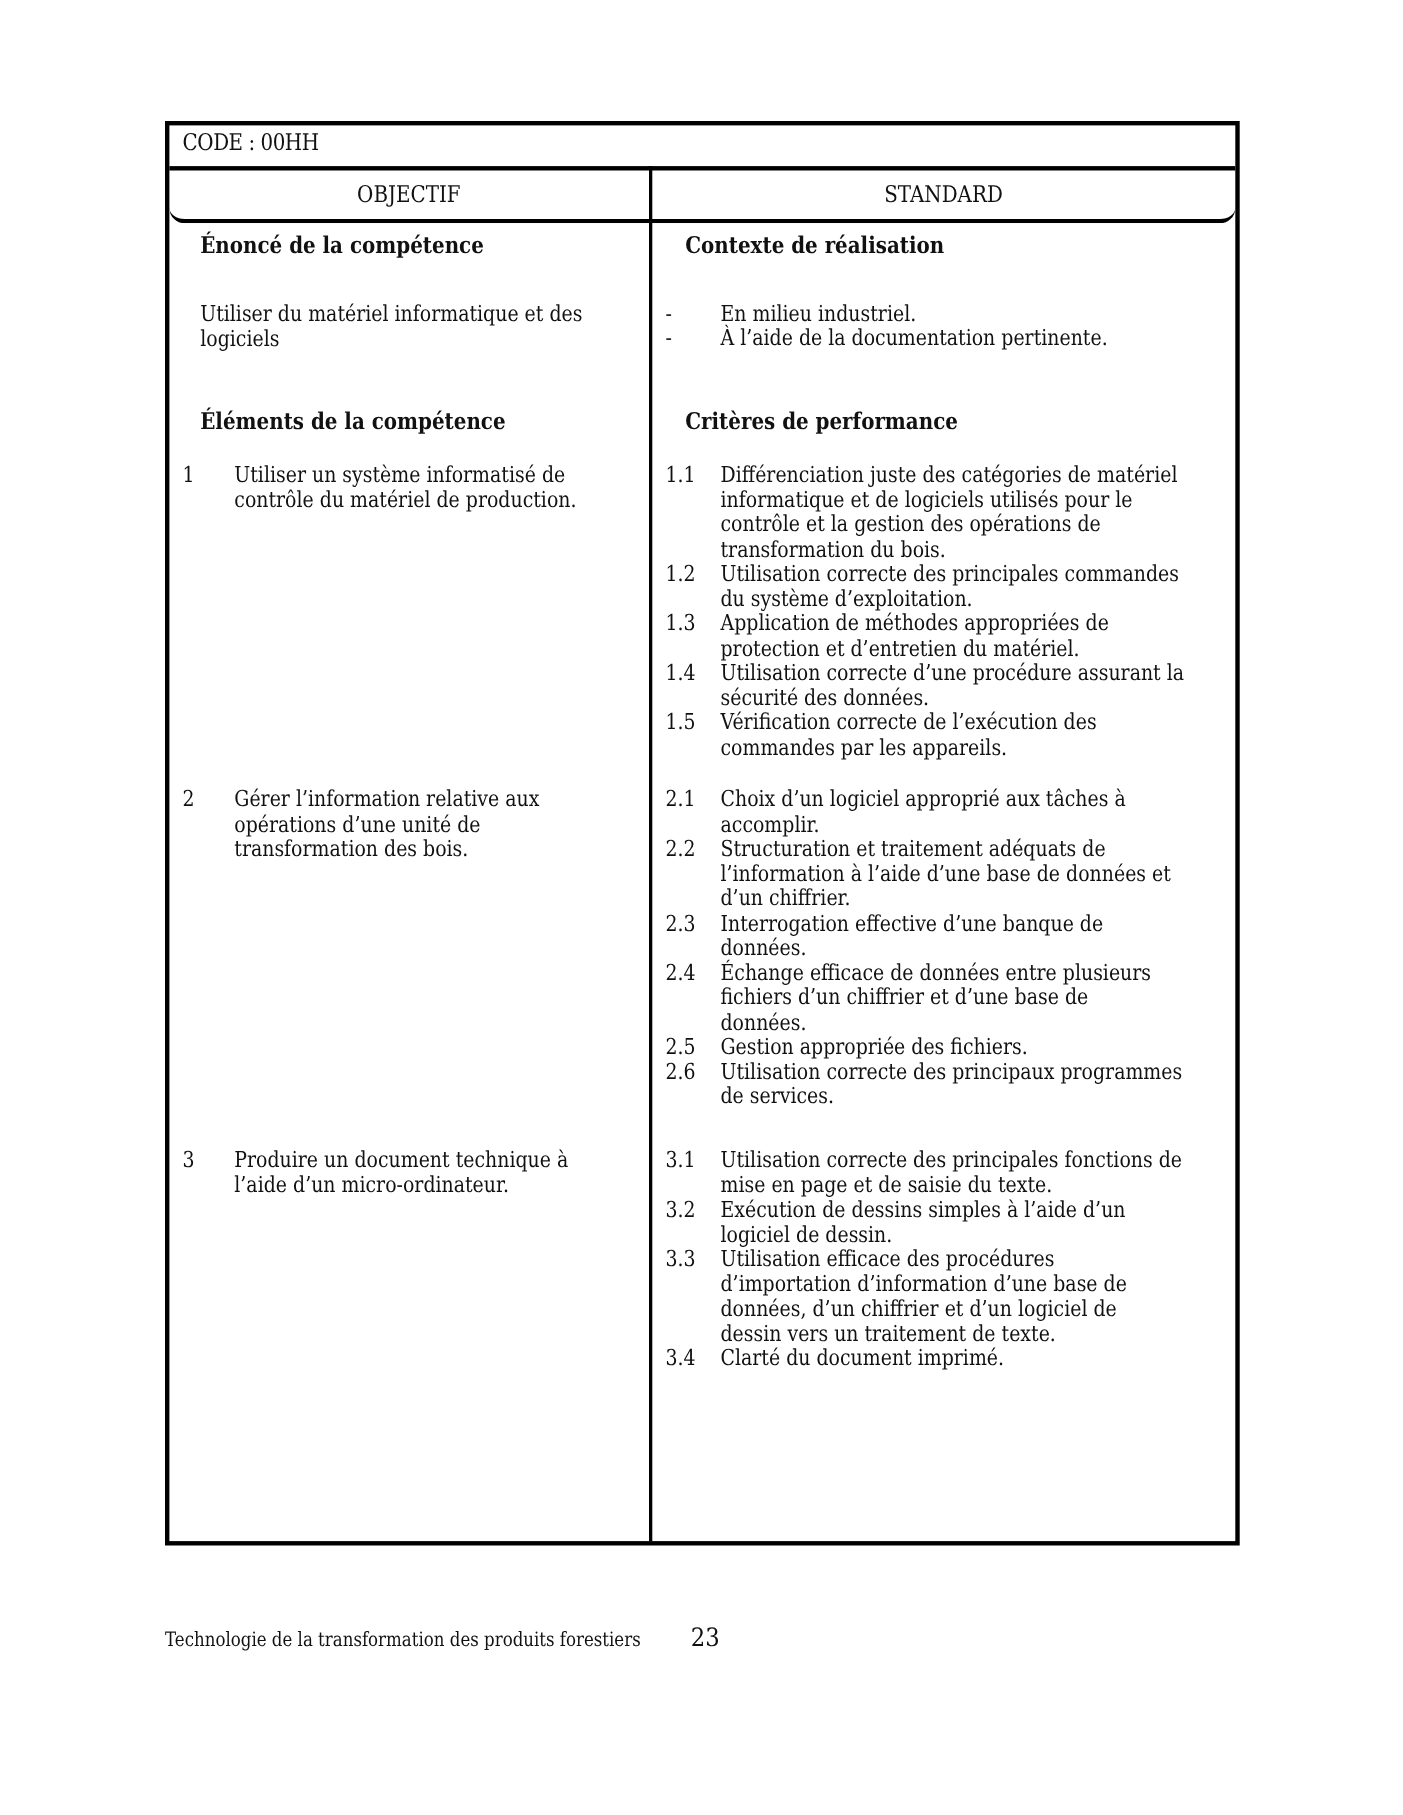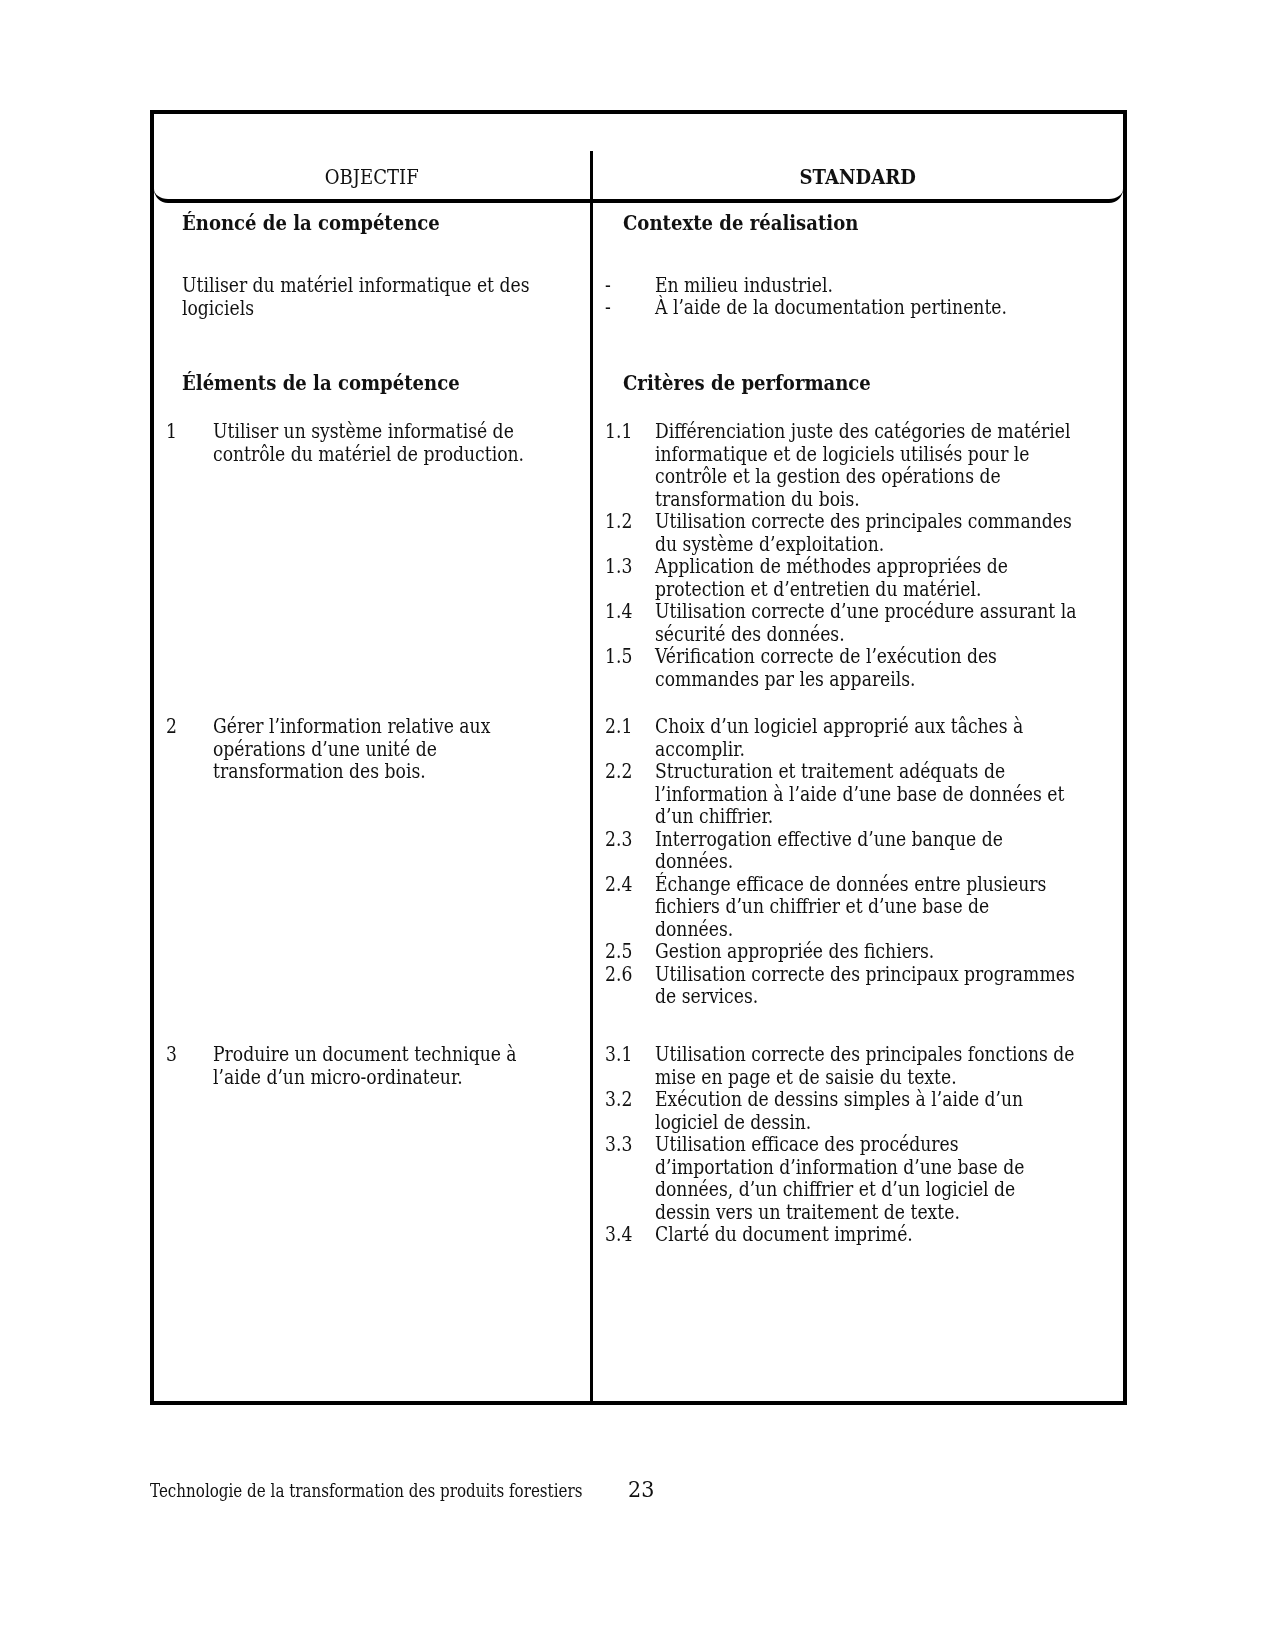--- a/index.html
+++ b/index.html
@@ -98,25 +98,28 @@
       font-size: 23px;
       white-space: nowrap;
       transform: scaleX(0.9);
       transform-origin: left top;
     }
   </style>
 </head>
 <body>
 
 <div class="frame">
+  <div class="code-row">
+    <span class="code-text">CODE : 00HH</span>
+  </div>
   <div class="head-row">
     <div class="head-cell" style="left:0;width:436px;">
       <span>OBJECTIF</span>
     </div>
-    <div class="head-cell" style="left:439px;right:0;font-weight:bold;">
+    <div class="head-cell" style="left:439px;right:0;">
       <span>STANDARD</span>
     </div>
   </div>
   <div class="col-divider"></div>
 
   <div class="txt bold" style="left:28px;top:98px;">Énoncé de la compétence</div>
   <div class="txt block-lines" style="left:28px;top:160px;">
     <div>Utiliser du matériel informatique et des</div>
     <div>logiciels</div>
   </div>

